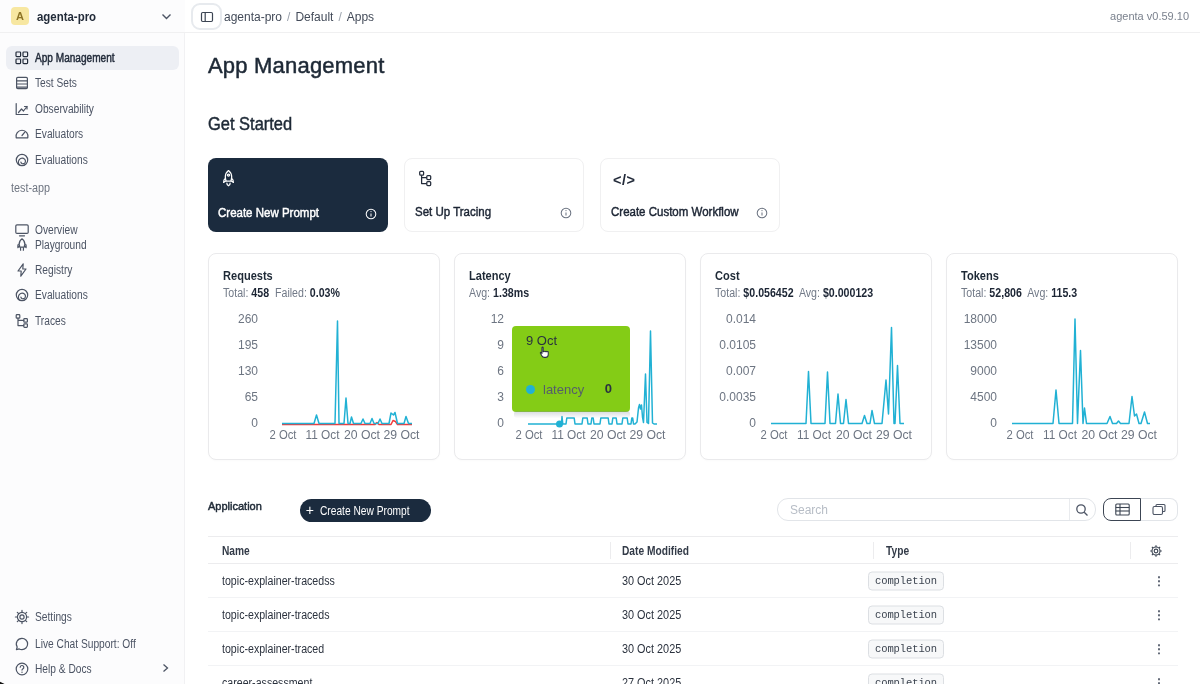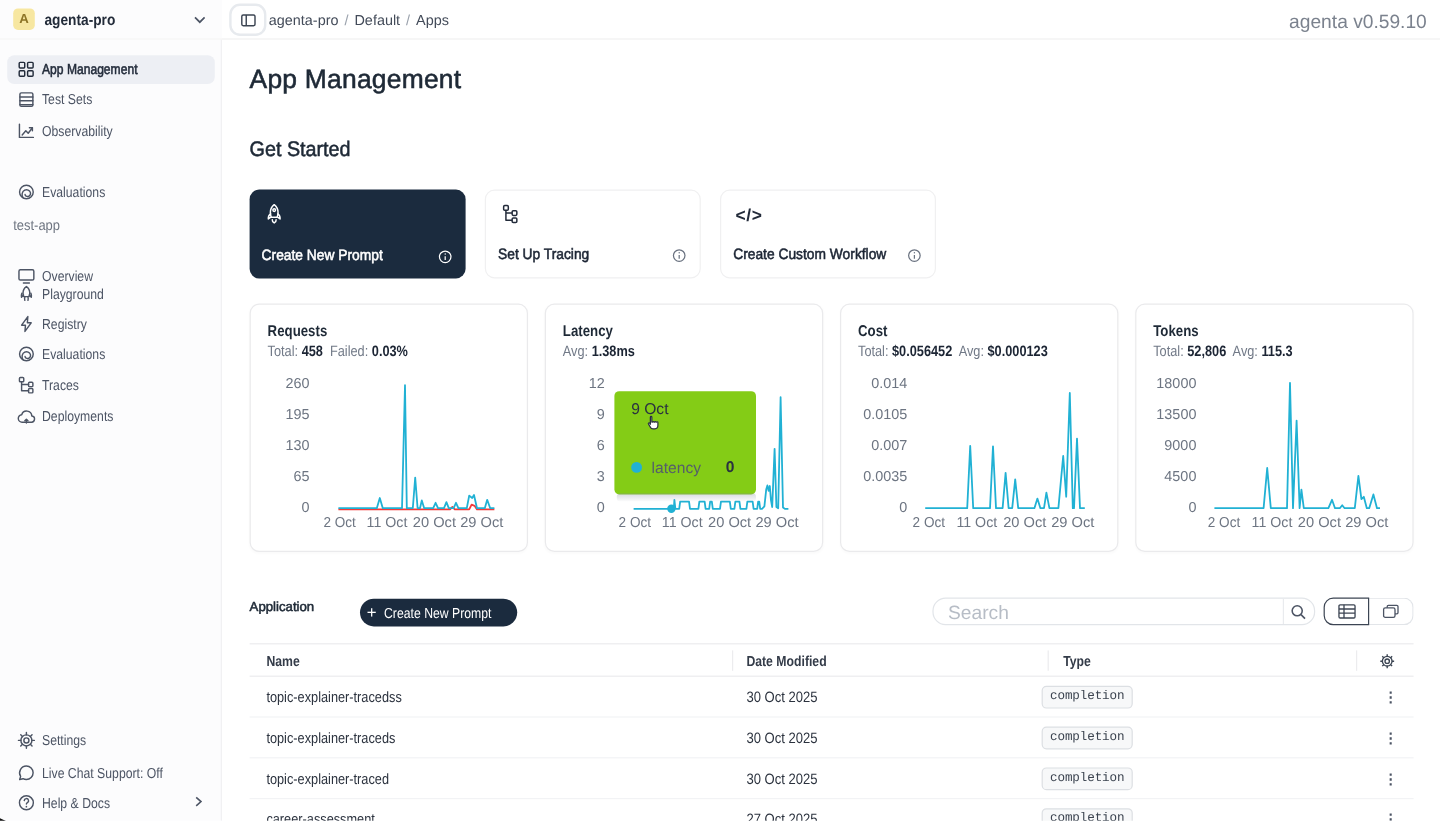--- a/index.html
+++ b/index.html
@@ -13,21 +13,21 @@
   border-bottom:1px solid #f0f0f1; background:#fff; }
 #sidehead { position:absolute; left:0; top:0; width:185px; height:32px; background:#fcfcfd; }
 #avatar { position:absolute; left:11px; top:7px; width:18px; height:18px; border-radius:4px;
   background:#f7e7a1; color:#8d7426; font-size:11px; font-weight:bold;
   display:flex; align-items:center; justify-content:center; }
 #orgname { position:absolute; left:37px; top:9px; font-size:13px; font-weight:700; color:#222b39; transform:scaleX(0.88); transform-origin:0 0; }
 #toggleBtn { position:absolute; left:191px; top:3px; width:31px; height:27px; border-radius:9px;
   border:2px solid #e7eaee; background:#fff; display:flex; align-items:center; justify-content:center; }
 #crumb { position:absolute; left:224px; top:10px; font-size:12px; color:#434b59; }
 #crumb .sep { color:#9aa1ac; padding:0 5px; }
-#version { position:absolute; right:11px; top:10px; font-size:16px; color:#7b828e; }
+#version { position:absolute; right:11px; top:10px; font-size:11px; color:#7b828e; }
 
 
 #sidebar { position:absolute; left:0; top:33px; width:185px; height:651px;
   background:#fcfcfd; border-right:1px solid #f1f1f3; }
 .sitem { position:absolute; left:6px; width:173px; height:24px; border-radius:6px;
   display:flex; align-items:center; color:#4c5464; font-size:12px; }
 .sitem svg { margin-left:8px; flex:0 0 auto; }
 .sitem .tx { margin-left:5px; white-space:nowrap; transform:scaleX(0.85); transform-origin:0 50%; }
 
 .sitem.active { background:#edeff4; color:#222b3a; }
@@ -66,21 +66,21 @@
 #ltip .vl { position:absolute; right:18px; top:55px; font-size:13px; font-weight:600; color:#2a3240; }
 
 
 #apph { position:absolute; left:208px; top:500px; font-size:11px; font-weight:400; -webkit-text-stroke:0.45px #1e2936; color:#1e2936; transform:scaleX(1); transform-origin:0 0;text-align:center; }
 #newbtn { position:absolute; left:300px; top:499px; width:131px; height:23px; border-radius:12px;
   background:#1b2b3e; color:#fff; font-size:12px; display:flex; align-items:center; justify-content:center; }
 #newbtn .plus { font-size:14px; margin-right:6px; font-weight:400; margin-top:-1px; }
 #newbtn .bt { transform:scaleX(0.85); transform-origin:0 50%; }
 #search { position:absolute; left:777px; top:498px; width:319px; height:23px; border:1px solid #e2e5e9;
   border-radius:11px; background:#fff; }
-#search .ph { position:absolute; left:12px; top:4px; font-size:16px; color:#b7bdc6; }
+#search .ph { position:absolute; left:12px; top:4px; font-size:12px; color:#b7bdc6; }
 #search .sline { position:absolute; right:25px; top:0px; width:1px; height:21px; background:#e9ebee; }
 #search svg { position:absolute; right:6px; top:4px; }
 #segL { position:absolute; left:1103px; top:498px; width:38px; height:23px; border:1.5px solid #3c4553;
   border-radius:8px 0 0 8px; background:#fff; z-index:2; display:flex; align-items:center; justify-content:center; }
 #segR { position:absolute; left:1140px; top:498px; width:38px; height:23px; border:1px solid #e2e5e9;
   border-left:none; border-radius:0 8px 8px 0; background:#fff; display:flex; align-items:center; justify-content:center; }
 
 
 #tbl { position:absolute; left:208px; top:536px; width:970px; }
 #thead { position:absolute; left:0; top:0; width:970px; height:28px; border-top:1px solid #ececee;
@@ -141,20 +141,27 @@
         <span class="tx">Test Sets</span>
       </div>
       <div class="sitem" style="top:63.5px">
         <svg width="16" height="16" viewBox="0 0 16 16" fill="none" stroke="currentColor" stroke-width="1.2" stroke-linejoin="round" stroke-linecap="round">
           <path d="M2.2 2.5v11h11.6"></path>
           <path d="M4.5 11.5 7.5 8l2 2 3.5-4.5"></path>
           <path d="M10.5 5.5h2.5v2.5"></path>
         </svg>
         <span class="tx">Observability</span>
       </div>
+      <div class="sitem" style="top:89px">
+        <svg width="16" height="16" viewBox="0 0 16 16" fill="none" stroke="currentColor" stroke-width="1.2" stroke-linejoin="round" stroke-linecap="round">
+          <path d="M2.2 11.8a6 6 0 1 1 11.6 0z"></path>
+          <path d="M8 9.5l2.8-3.4"></path>
+        </svg>
+        <span class="tx">Evaluators</span>
+      </div>
       <div class="sitem" style="top:114.5px">
         <svg width="16" height="16" viewBox="0 0 16 16" fill="none" stroke="currentColor" stroke-width="1.2" stroke-linejoin="round" stroke-linecap="round">
           <circle cx="8" cy="8" r="5.7"></circle>
           <path d="M5.1 12.6C3.7 10.4 4.4 7.6 6.6 6.5c1.9-.9 4.1 0 4.7 1.8.5 1.5-.3 3-1.8 3.4-1.2.3-2.4-.4-2.6-1.6"></path>
         </svg>
         <span class="tx">Evaluations</span>
       </div>
       <div class="sitem" style="top:185px">
         <svg width="16" height="16" viewBox="0 0 16 16" fill="none" stroke="currentColor" stroke-width="1.2" stroke-linejoin="round" stroke-linecap="round">
           <rect x="1.8" y="2.8" width="12.4" height="8.6" rx="1.2"></rect>
@@ -184,27 +191,20 @@
         <span class="tx">Evaluations</span>
       </div>
       <div class="sitem" style="top:276px">
         <svg width="16" height="16" viewBox="0 0 16 16" fill="none" stroke="currentColor" stroke-width="1.2" stroke-linejoin="round" stroke-linecap="round">
           <rect x="2.2" y="1.6" width="3.6" height="3.6" rx="0.8"></rect>
           <rect x="9.8" y="5.6" width="3.6" height="3.6" rx="0.8"></rect>
           <rect x="9.8" y="10.8" width="3.6" height="3.6" rx="0.8"></rect>
           <path d="M4 5.2v7.4h5.8M4 7.4h5.8"></path>
         </svg>
         <span class="tx">Traces</span>
-      </div>
-      <div class="sitem" style="top:302px">
-        <svg width="16" height="16" viewBox="0 0 16 16" fill="none" stroke="currentColor" stroke-width="1.2" stroke-linejoin="round" stroke-linecap="round">
-          <path d="M4.6 12.8a3.1 3.1 0 0 1-.5-6.2 4.3 4.3 0 0 1 8.4 1 2.6 2.6 0 0 1-.7 5.2H4.6z"></path>
-          <path d="M8 13.6v-3M6.7 11.7 8 10.4l1.3 1.3"></path>
-        </svg>
-        <span class="tx">Deployments</span>
       </div>
       <div class="sitem" style="top:572px">
         <svg width="16" height="16" viewBox="0 0 16 16" fill="none" stroke="currentColor" stroke-width="1.2" stroke-linejoin="round" stroke-linecap="round">
           <circle cx="8" cy="8" r="2.1"></circle>
           <circle cx="8" cy="8" r="4.6"></circle>
           <path d="M8 1.4v2M8 12.6v2M1.4 8h2M12.6 8h2M3.3 3.3l1.4 1.4M11.3 11.3l1.4 1.4M12.7 3.3l-1.4 1.4M4.7 11.3l-1.4 1.4"></path>
         </svg>
         <span class="tx">Settings</span>
       </div>
       <div class="sitem" style="top:599px">

